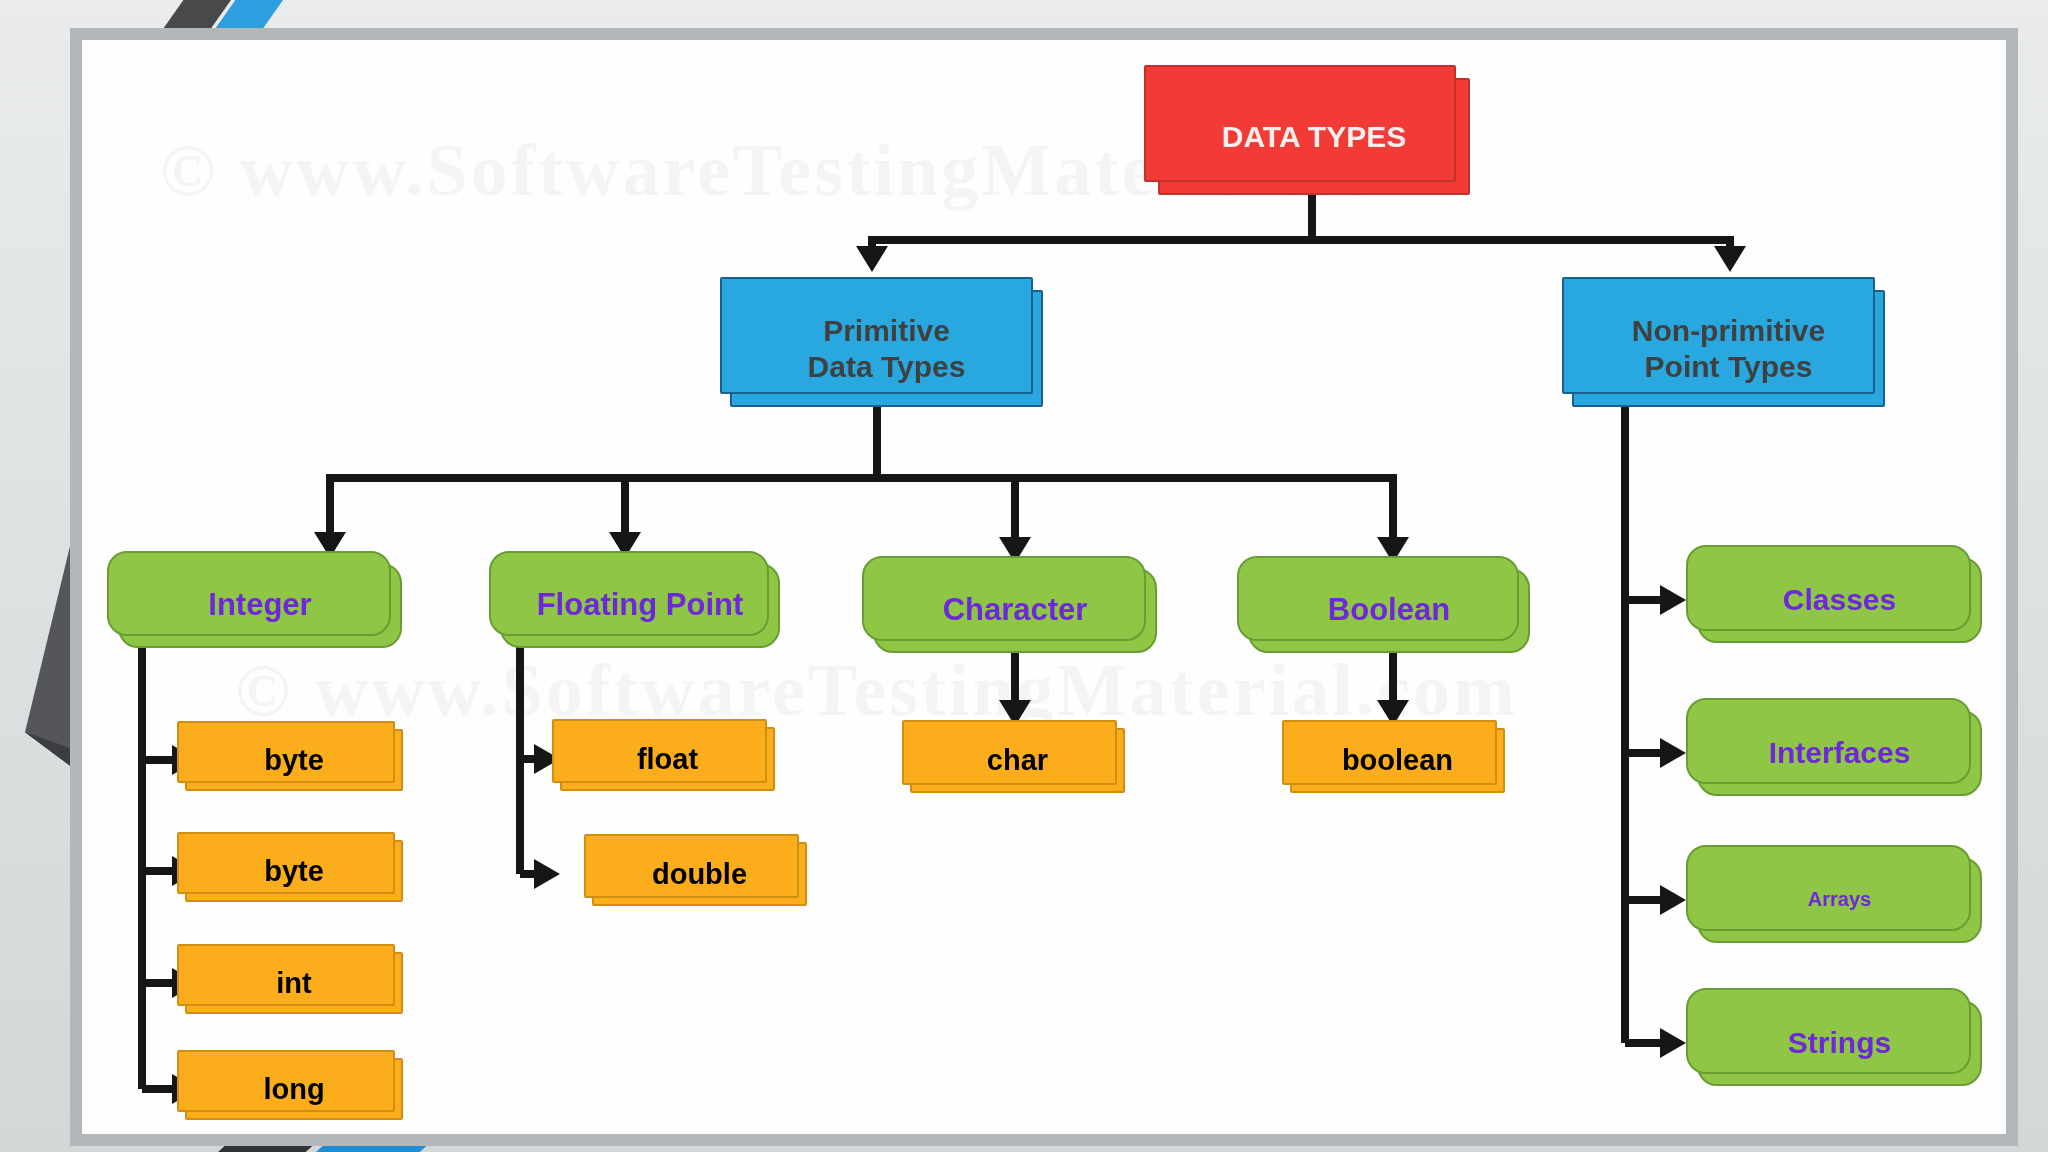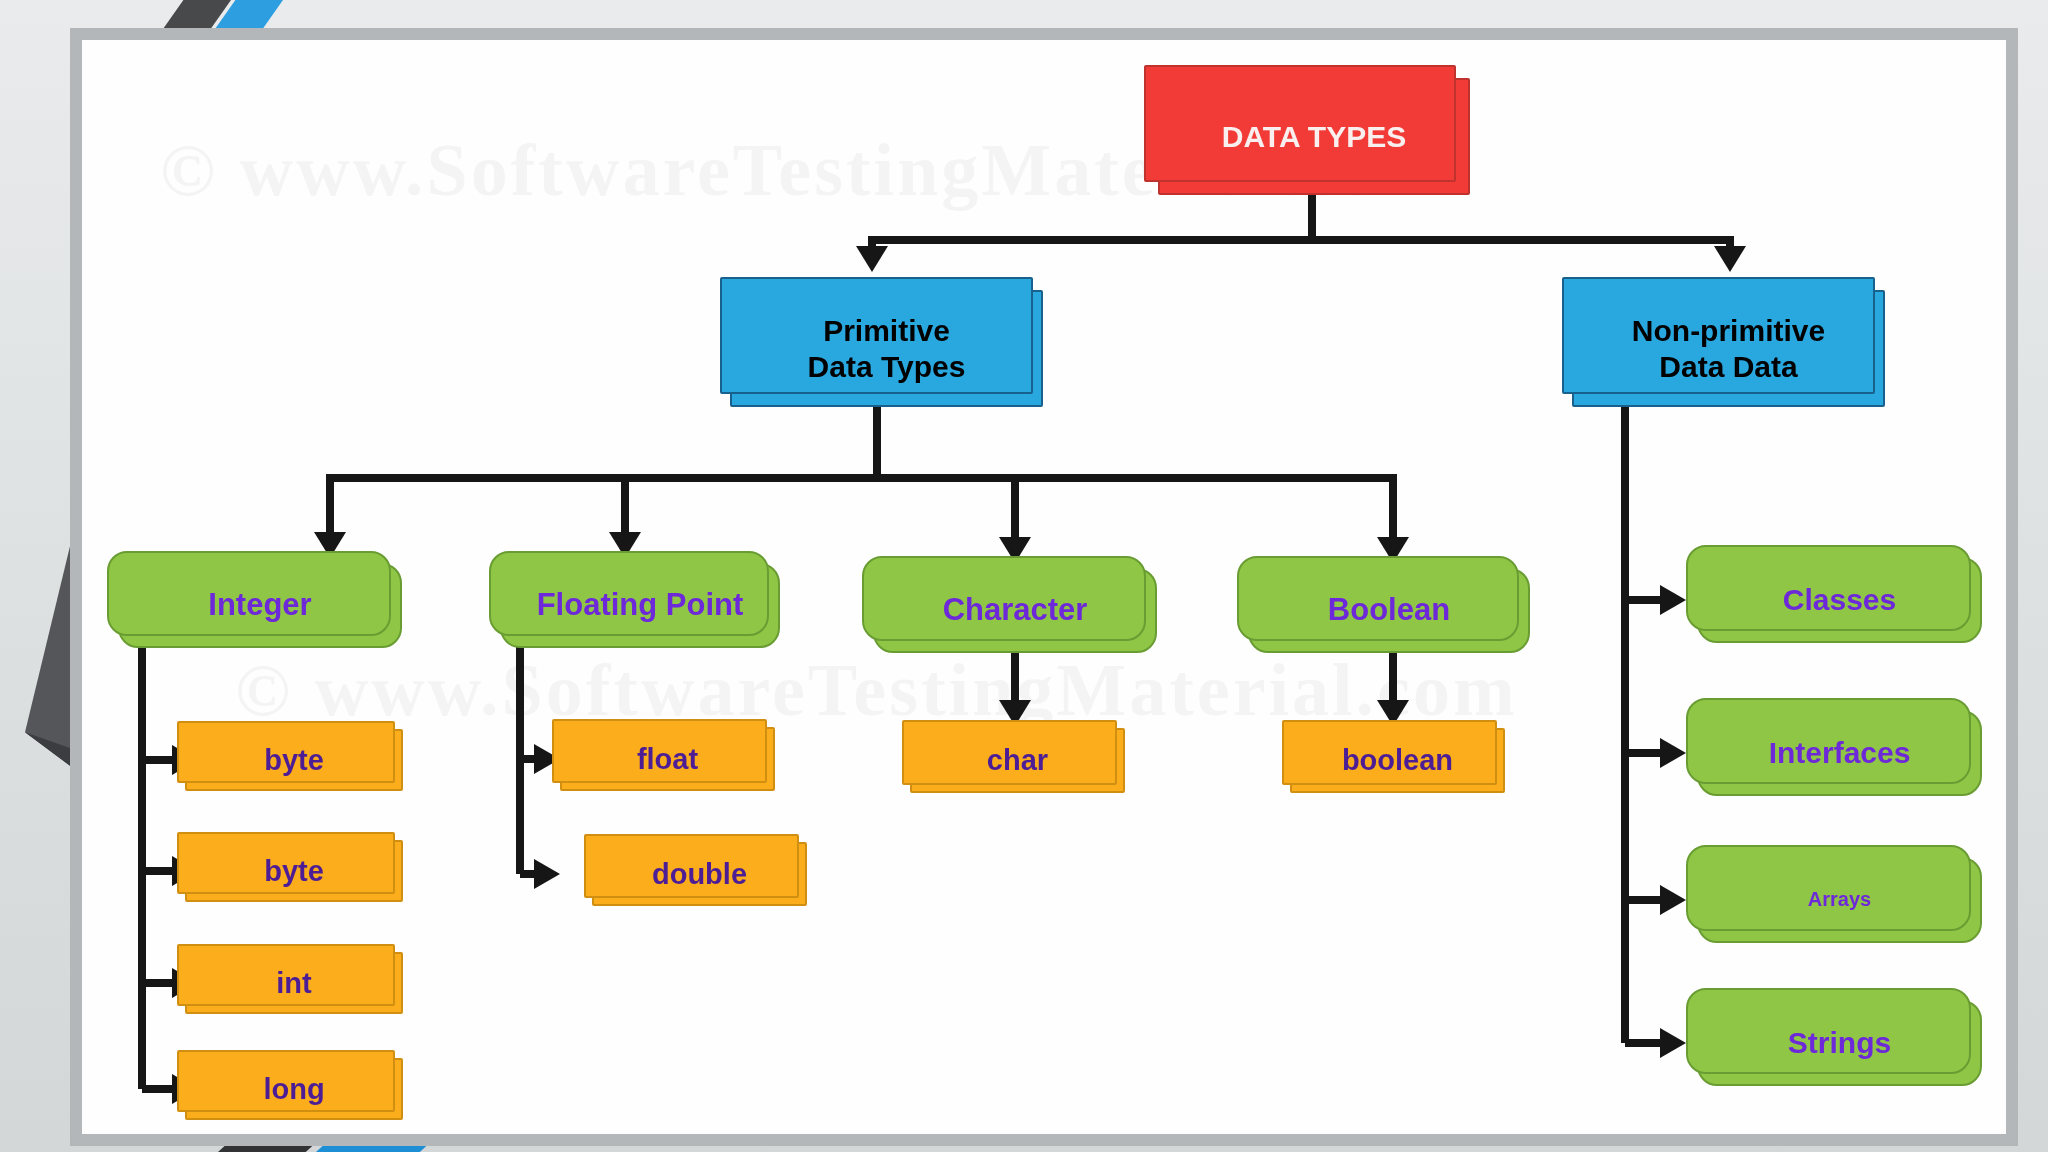--- a/index.html
+++ b/index.html
@@ -44,25 +44,25 @@
   }
   .node::before{
     content:"";position:absolute;z-index:-1;width:100%;height:100%;
     top:var(--by,-14px);left:var(--bx,-12px);
     background:inherit;border:inherit;border-radius:inherit;
   }
   .lbl{white-space:pre-line;line-height:1.18;}
   .red{background:#f23b37;border:2px solid #c0322e;border-radius:2px;
        color:#f9efee;font-size:30px;--bx:-16px;--by:-15px;}
   .blue{background:#29a8e0;border:2px solid #18618c;border-radius:2px;
-       color:#000000;font-size:30px;--bx:-12px;--by:-15px;}
+       color:#404040;font-size:30px;--bx:-12px;--by:-15px;}
   .green{background:#90c645;border:2px solid #699d33;border-radius:20px;
        color:#6d28d9;font-size:31px;--bx:-13px;--by:-14px;}
   .orange{background:#fbad1b;border:2px solid #d18f12;border-radius:2px;
-       color:#4c1d95;font-size:29px;--bx:-10px;--by:-10px;}
+       color:#000000;font-size:29px;--bx:-10px;--by:-10px;}
 </style>
 </head>
 <body>
 
 <div class="stage">
 
   <div class="deco deco-top-dark"></div>
   <div class="deco deco-top-blue"></div>
   <div class="deco deco-bottom-dark"></div>
   <div class="deco deco-bottom-blue"></div>
@@ -118,21 +118,21 @@
   <div class="node red" style="left:1158px;top:78px;width:312px;height:117px">
     <span class="lbl">DATA TYPES</span>
   </div>
 
   <div class="node blue" style="left:730px;top:290px;width:313px;height:117px">
     <span class="lbl">Primitive
 Data Types</span>
   </div>
   <div class="node blue" style="left:1572px;top:290px;width:313px;height:117px">
     <span class="lbl">Non-primitive
-Data Data</span>
+Point Types</span>
   </div>
 
   <div class="node green" style="left:118px;top:563px;width:284px;height:85px">
     <span class="lbl">Integer</span>
   </div>
   <div class="node green" style="left:500px;top:563px;width:280px;height:85px">
     <span class="lbl">Floating Point</span>
   </div>
   <div class="node green" style="left:873px;top:568px;width:284px;height:85px">
     <span class="lbl">Character</span>

